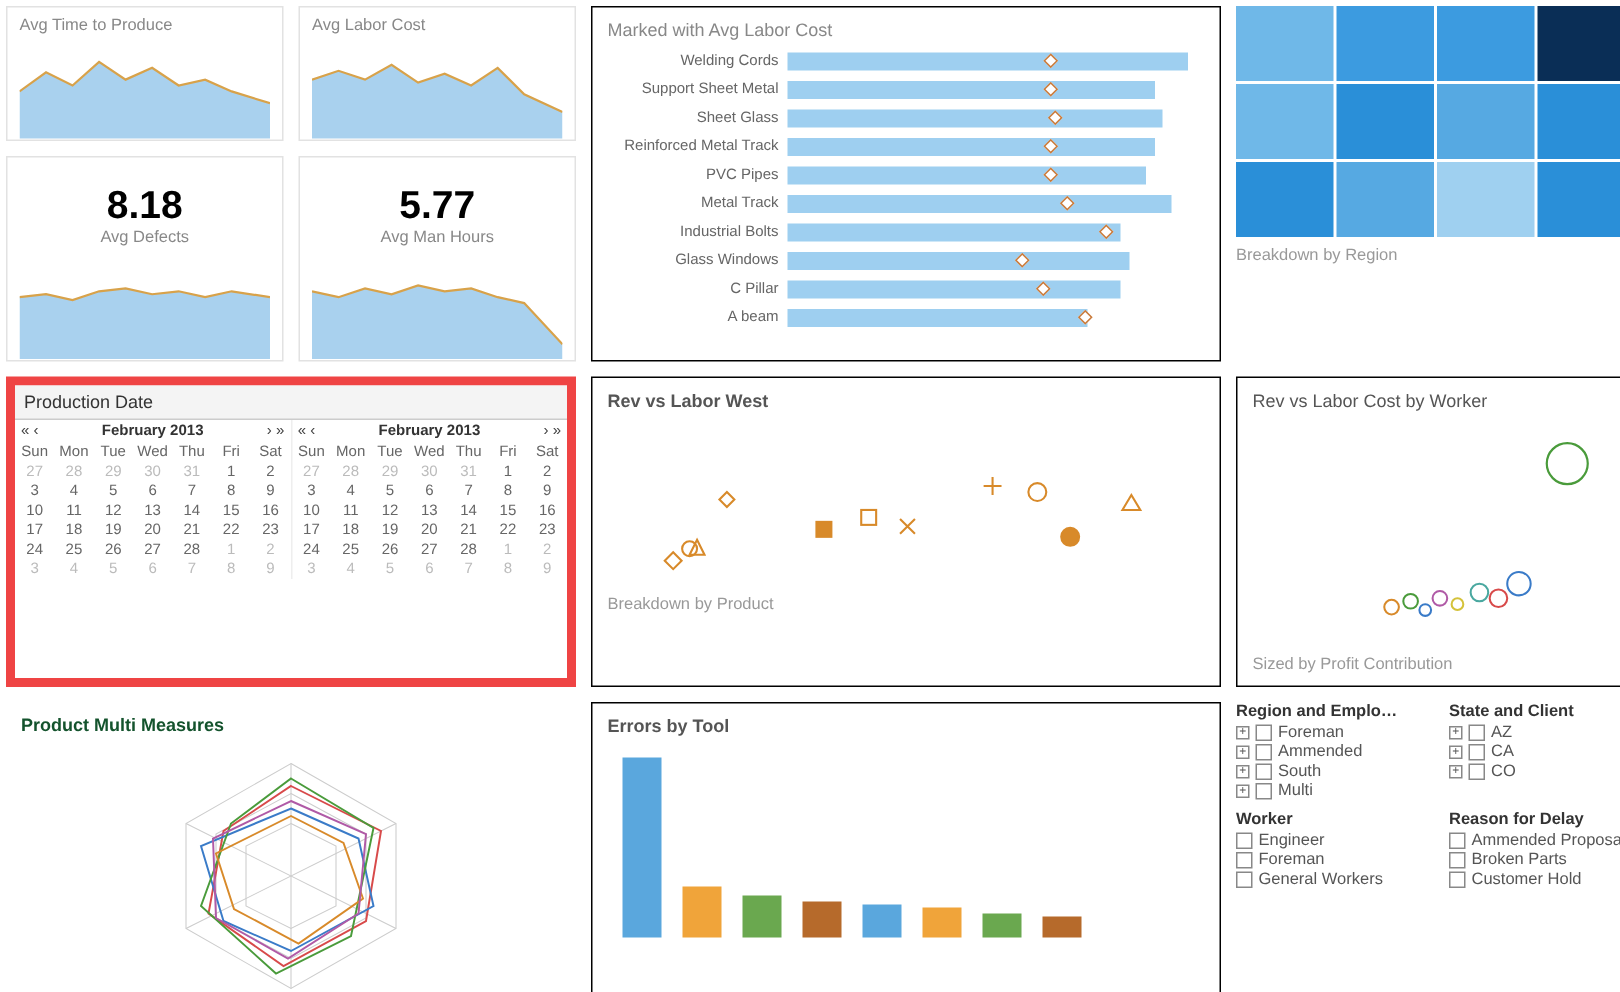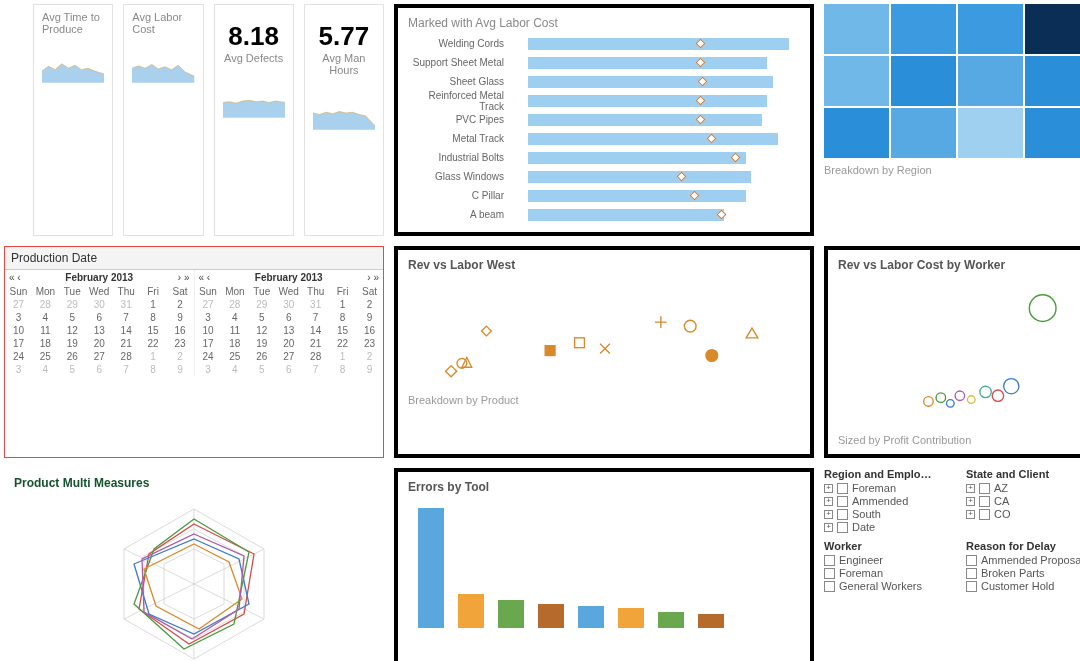--- a/index.html
+++ b/index.html
@@ -1,45 +1,45 @@
 <!DOCTYPE html>
 <html><head>
 <meta charset="utf-8">
 <style>
   * { box-sizing: border-box; margin: 0; padding: 0; }
   body { font-family: Arial, Helvetica, sans-serif; font-size: 11px; color: #555; background: #fff; width: 1080px; }
   .grid { display: grid; grid-template-columns: 380px 420px 266px; gap: 10px; padding: 4px; }
-  .card { border: 4px solid #000000; background: #fff; padding: 8px 10px; }
+  .card { border: 1px solid #000000; background: #fff; padding: 8px 10px; }
   .title { color: #888; font-size: 12px; margin-bottom: 4px; }
   .subtitle { color: #999; font-size: 11px; margin-top: 6px; }
 
   
-  .mini-grid { display: grid; grid-template-columns: 1fr 1fr 1fr 1fr; gap: 10px; margin-left: 29px; }
+  .mini-grid { display: grid; grid-template-columns: 1fr 1fr; gap: 10px; }
   .mini { border: 1px solid #e2e2e2; padding: 6px 8px 0; }
   .mini .lbl { color: #888; font-size: 11px; text-align: left; }
   .mini .big { font-size: 26px; font-weight: bold; color: #000000; text-align: center; margin-top: 10px; }
   .mini .sub { color: #888; font-size: 11px; text-align: center; margin-bottom: 6px; }
   .mini svg { display: block; }
 
   
-  .cal-wrap { border: 1px solid #ef4444; }
+  .cal-wrap { border: 6px solid #ef4444; }
   .cal-title { background: #f4f4f4; border-bottom: 1px solid #ccc; padding: 4px 6px; font-size: 12px; color: #333; }
   .cal-dual { display: flex; }
   .cal { flex: 1; font-size: 10px; border-right: 1px solid #eee; }
   .cal:last-child { border-right: none; }
   .cal-head { display: flex; justify-content: space-between; align-items: center; padding: 2px 4px; }
   .nav { cursor: pointer; color: #444; }
   .month { font-weight: bold; color: #333; }
   table.cal-t { width: 100%; border-collapse: collapse; table-layout: fixed; }
   .cal-t th, .cal-t td { text-align: center; padding: 1px 0; color: #666; font-weight: normal; }
   .cal-t td.dim { color: #bbb; }
 
   
   .hbar-row { display: flex; align-items: center; height: 19px; }
-  .hbar-lbl { width: 120px; text-align: right; padding-right: 24px; color: #666; font-size: 10px; }
+  .hbar-lbl { width: 120px; text-align: right; padding-right: 6px; color: #666; font-size: 10px; }
   .hbar-track { flex: 1; position: relative; height: 12px; }
   .hbar-fill { position: absolute; left: 0; top: 0; height: 12px; background: #9ecff0; }
   .hbar-mark { position: absolute; top: 2px; width: 7px; height: 7px; border: 1px solid #c97a3a; transform: rotate(45deg); background: #fff; }
 
   
   .heat { display: grid; grid-template-columns: repeat(4, 1fr); grid-template-rows: repeat(3, 50px); gap: 2px; }
   .heat div { width: 100%; height: 100%; }
 
   
 
@@ -357,21 +357,21 @@
         <path d="M258,40 l0,12 M252,46 l12,0"></path>
         <circle cx="288" cy="50" r="6"></circle>
         <circle cx="310" cy="80" r="6" fill="#d88a2a"></circle>
         <path d="M345,62 l6,-10 l6,10 z"></path>
       </g>
     </svg>
     <div class="subtitle">Breakdown by Product</div>
   </div>
 
   <div class="card">
-    <div class="title" style="font-weight:bold;color:#555">Rev vs Labor Cost by Worker</div>
+    <div class="title" style="font-weight:normal;color:#555">Rev vs Labor Cost by Worker</div>
     <svg viewBox="0 0 250 150" width="100%" height="150">
       <circle cx="215" cy="30" r="14" fill="none" stroke="#4a9b3b" stroke-width="1.5"></circle>
       <g fill="none" stroke-width="1.4">
         <circle cx="95" cy="128" r="5" stroke="#d88a2a"></circle>
         <circle cx="108" cy="124" r="5" stroke="#4a9b3b"></circle>
         <circle cx="118" cy="130" r="4" stroke="#3a7bc8"></circle>
         <circle cx="128" cy="122" r="5" stroke="#b05aa6"></circle>
         <circle cx="140" cy="126" r="4" stroke="#d4c23a"></circle>
         <circle cx="155" cy="118" r="6" stroke="#4aa8a0"></circle>
         <circle cx="168" cy="122" r="6" stroke="#d84a4a"></circle>
@@ -434,21 +434,21 @@
               <span>Ammended</span>
             </div>
             <div class="fitem">
               <span class="expand">+</span>
               <span class="cb"></span>
               <span>South</span>
             </div>
             <div class="fitem">
               <span class="expand">+</span>
               <span class="cb"></span>
-              <span>Date</span>
+              <span>Multi</span>
             </div>
           </div>
       </div>
       <div>
         <div class="fhead">State and Client</div>
         <div id="f-states">
             <div class="fitem">
               <span class="expand">+</span>
               <span class="cb"></span>
               <span>AZ</span>

